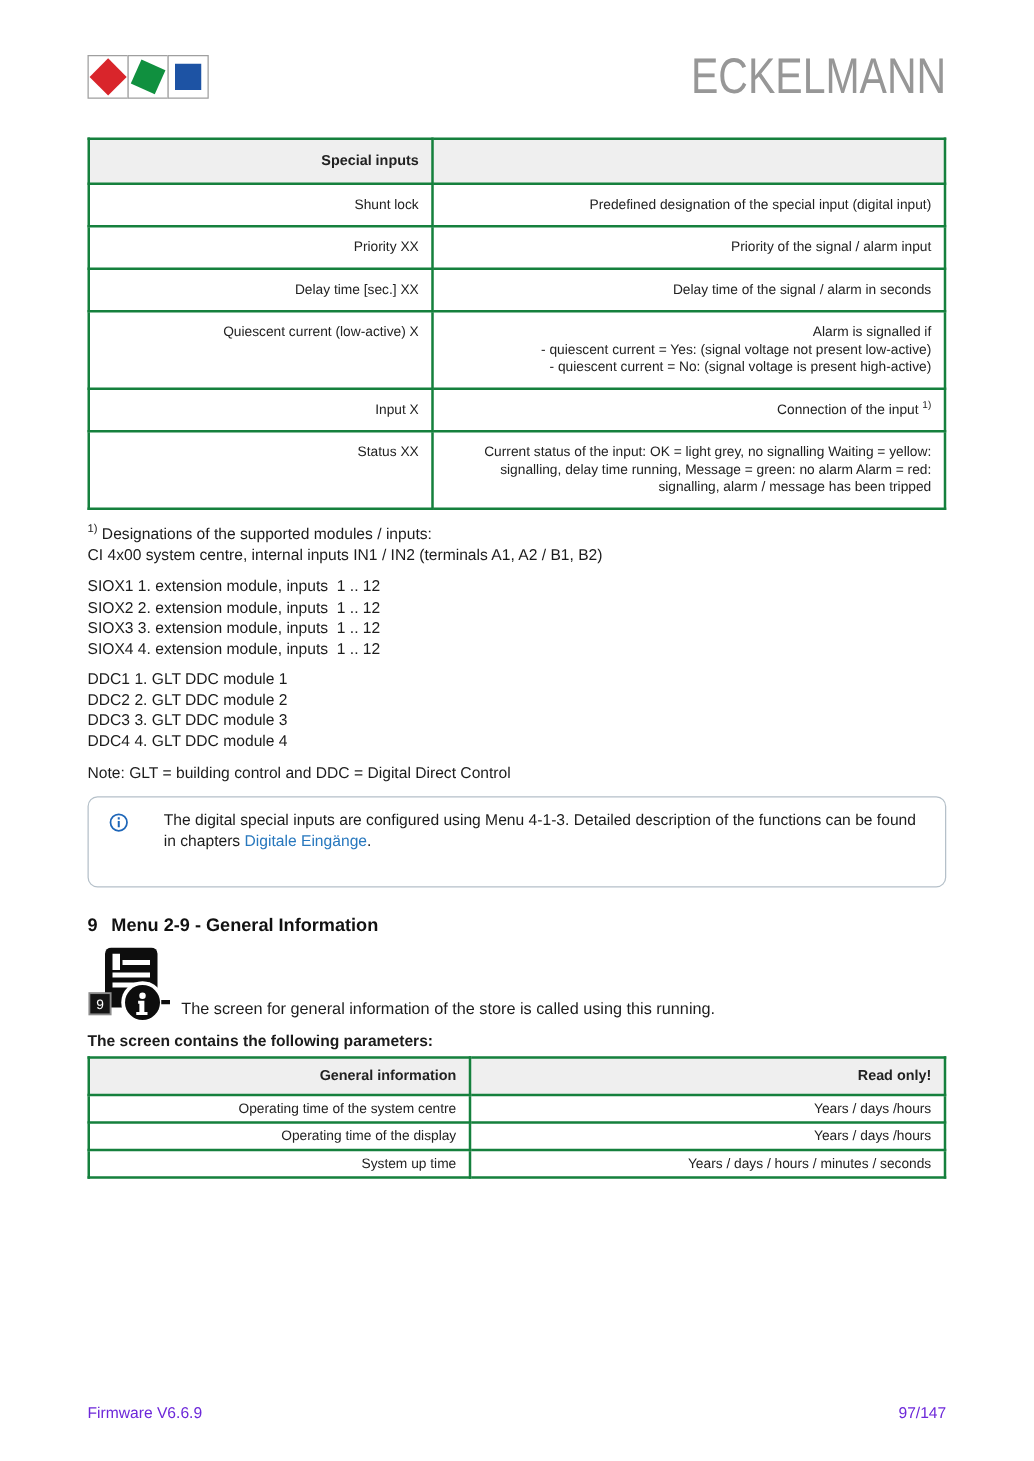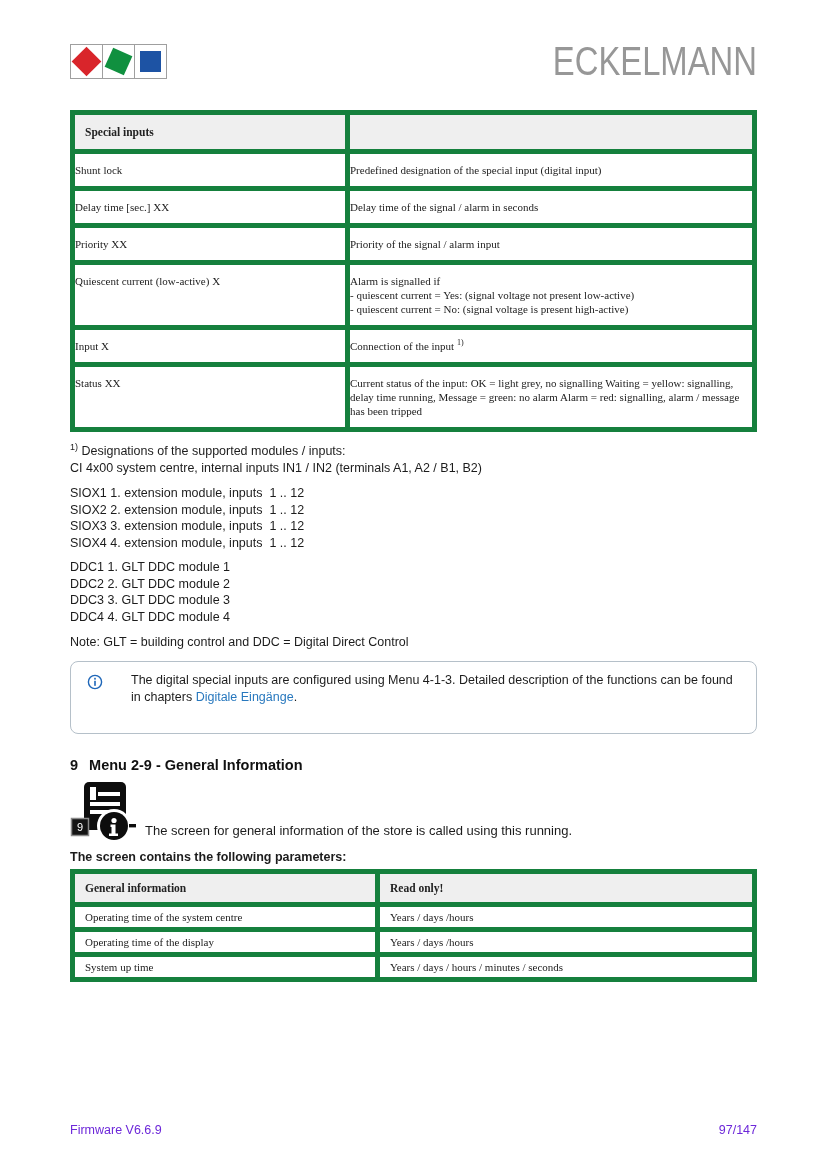--- a/index.html
+++ b/index.html
@@ -46,32 +46,31 @@
   
   table.param-table {
     width: 100%;
     border-collapse: collapse;
     margin-top: 30px;
     font-size: 11px;
     line-height: 14px;
     color: #222222;
   }
   table.param-table th, table.param-table td {
-    border: 5px solid #15803d;
-    text-align: left; vertical-align: top;
+    border: 2px solid #15803d;
+    text-align: right; vertical-align: top;
     font-weight: normal;
-    font-family: Liberation Serif, serif;
   }
   table.param-table th {
     background: #efefef;
     font-weight: bold;
     font-size: 11.5px;
     padding: 10px 10px;
   }
-  table.param-table td { padding: 9px 0; white-space: pre-line; }
+  table.param-table td { padding: 9px 10px; white-space: pre-line; }
   table.table1 col.c1 { width: 275px; }
   table.table2 col.c1 { width: 305px; }
   table.table2 { margin-top: 5px; }
   table.table2 th { padding: 7px 10px; }
   table.table2 td { padding: 3px 10px; }
   sup { font-size: 8px; vertical-align: super; line-height: 0; }
 
   
   .footnote { margin-top: 11px; font-size: 12.5px; line-height: 17px; }
   .footnote sup { font-size: 9px; }
@@ -150,26 +149,26 @@
             <th>Special inputs</th>
             <th></th>
           </tr>
         </thead>
         <tbody>
           <tr>
             <td>Shunt lock</td>
             <td>Predefined designation of the special input (digital input)</td>
           </tr>
           <tr>
+            <td>Priority XX</td>
+            <td>Priority of the signal / alarm input</td>
+          </tr>
+          <tr>
             <td>Delay time [sec.] XX</td>
             <td>Delay time of the signal / alarm in seconds</td>
-          </tr>
-          <tr>
-            <td>Priority XX</td>
-            <td>Priority of the signal / alarm input</td>
           </tr>
           <tr>
             <td>Quiescent current (low-active) X</td>
             <td>Alarm is signalled if
 - quiescent current = Yes: (signal voltage not present low-active)
 - quiescent current = No: (signal voltage is present high-active)</td>
           </tr>
           <tr>
             <td>Input X</td>
             <td><span>Connection of the input </span><sup>1)</sup></td>

